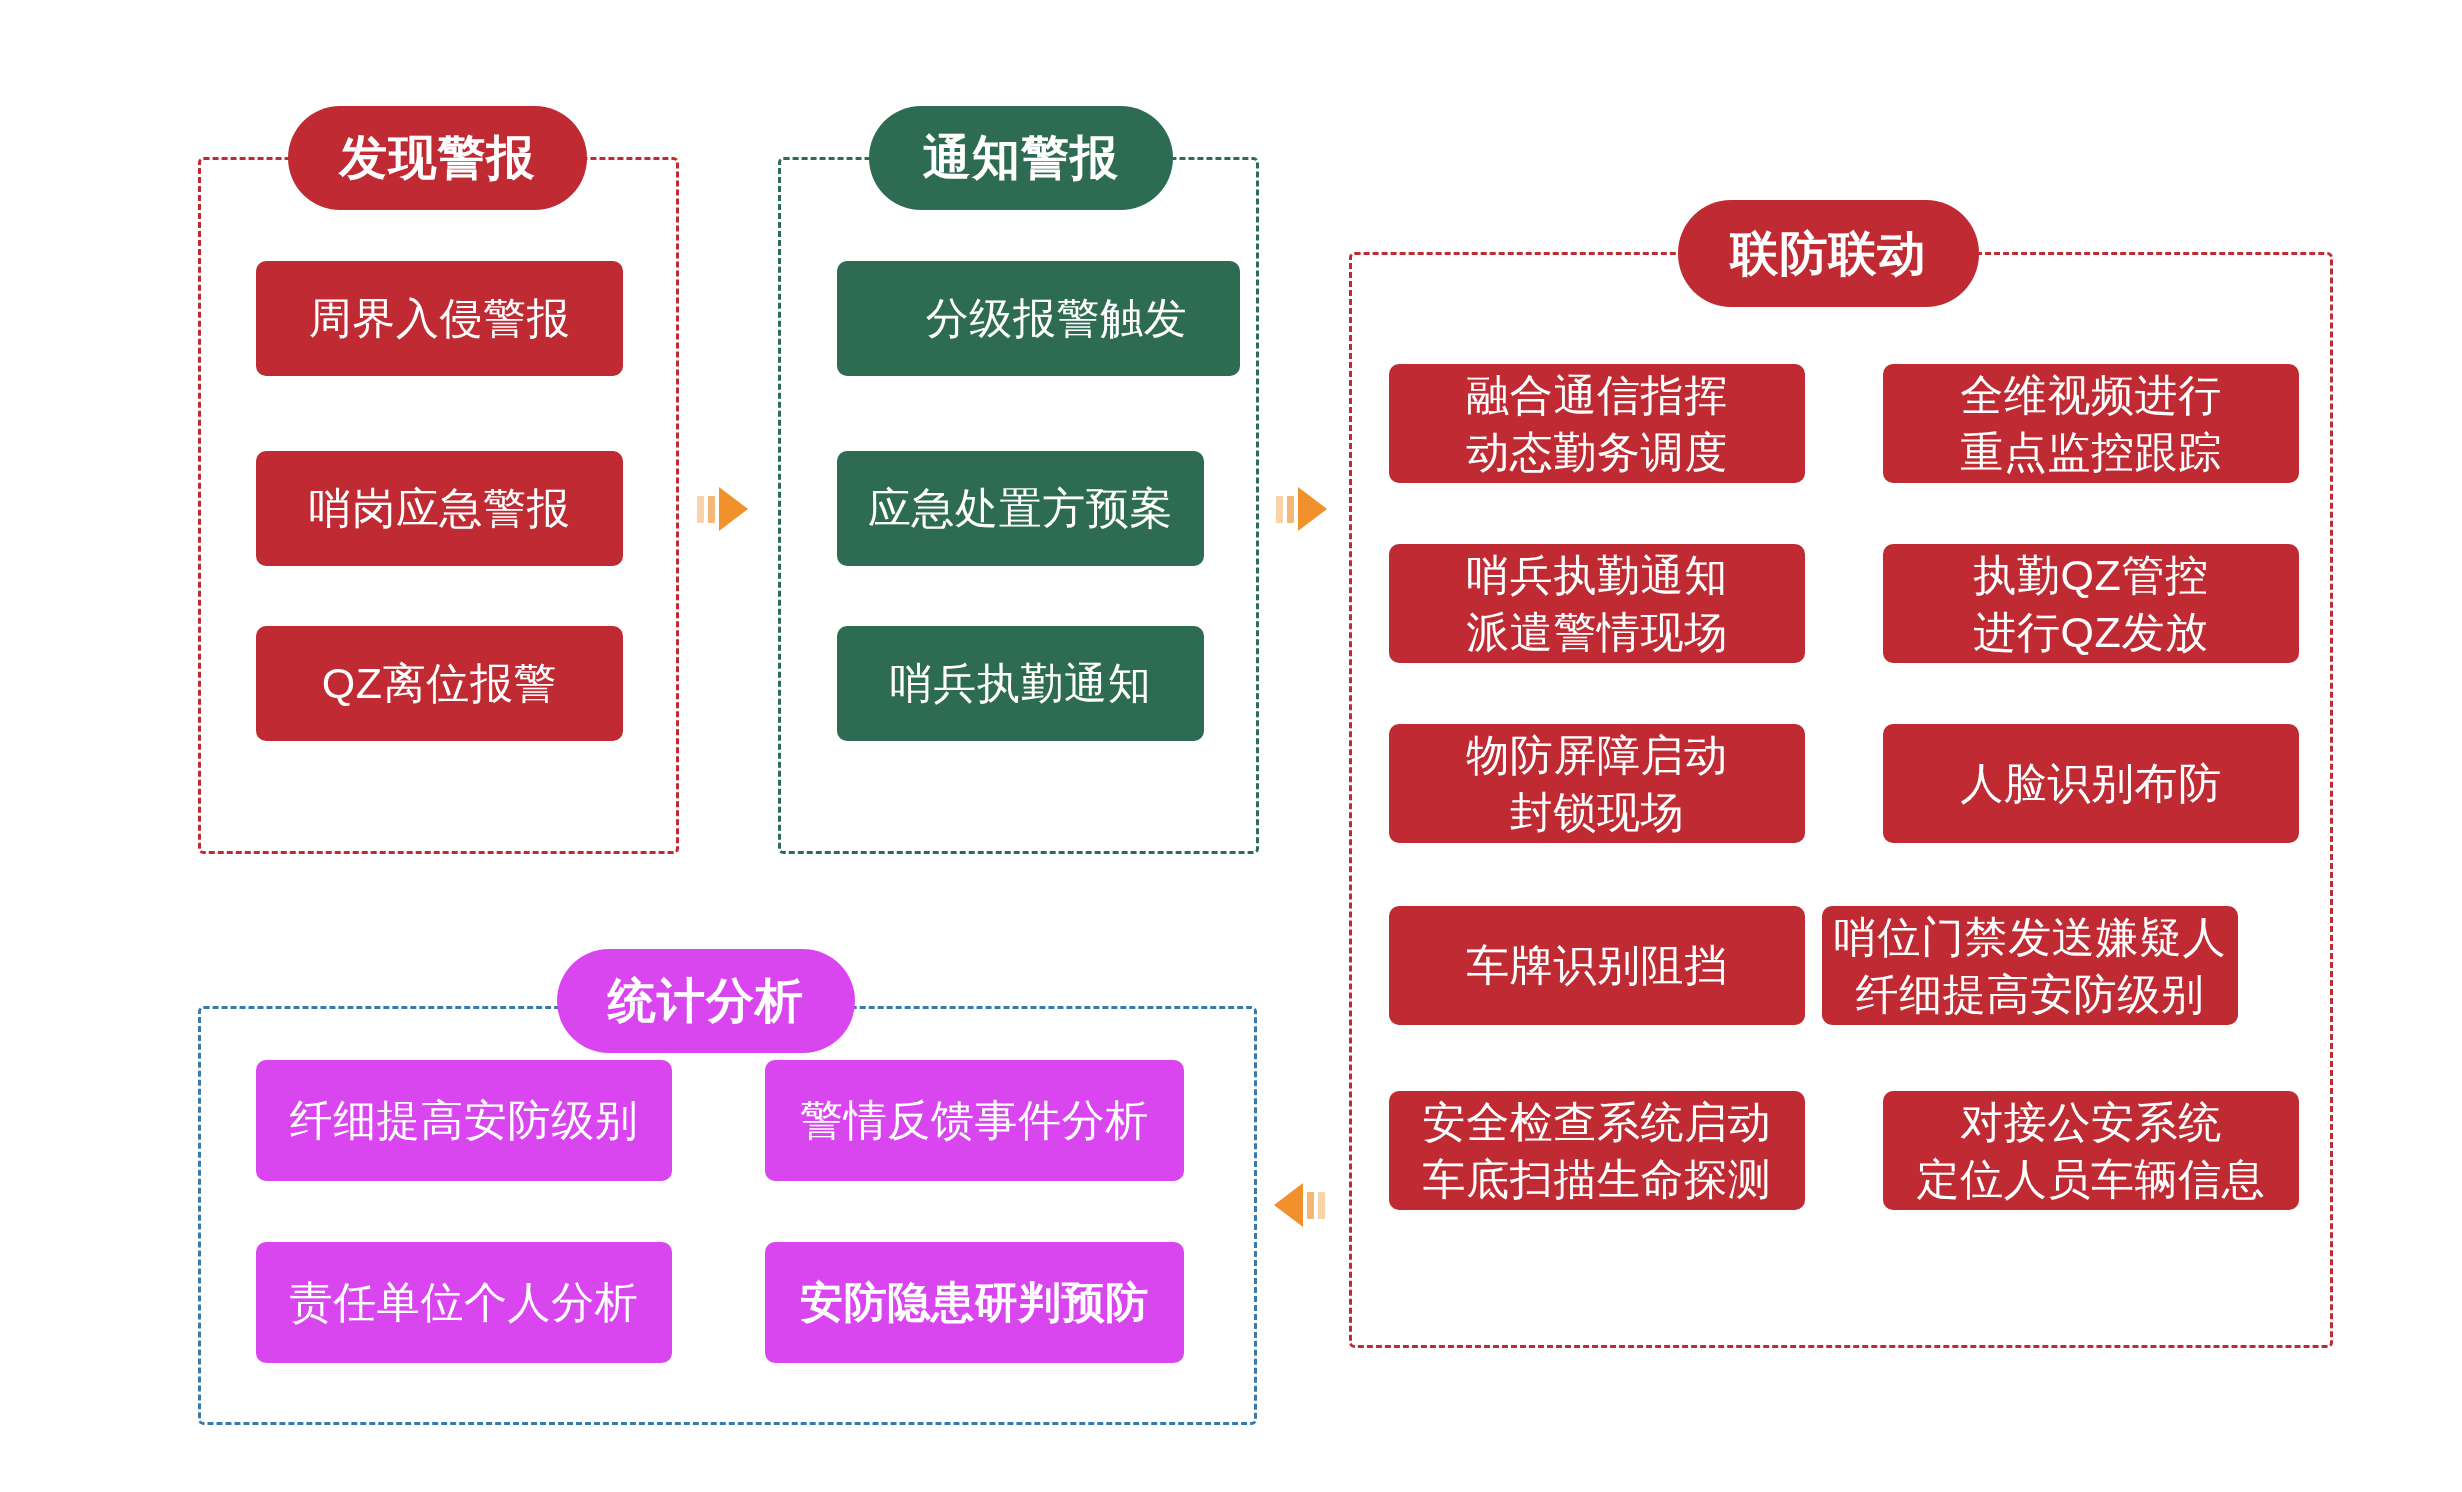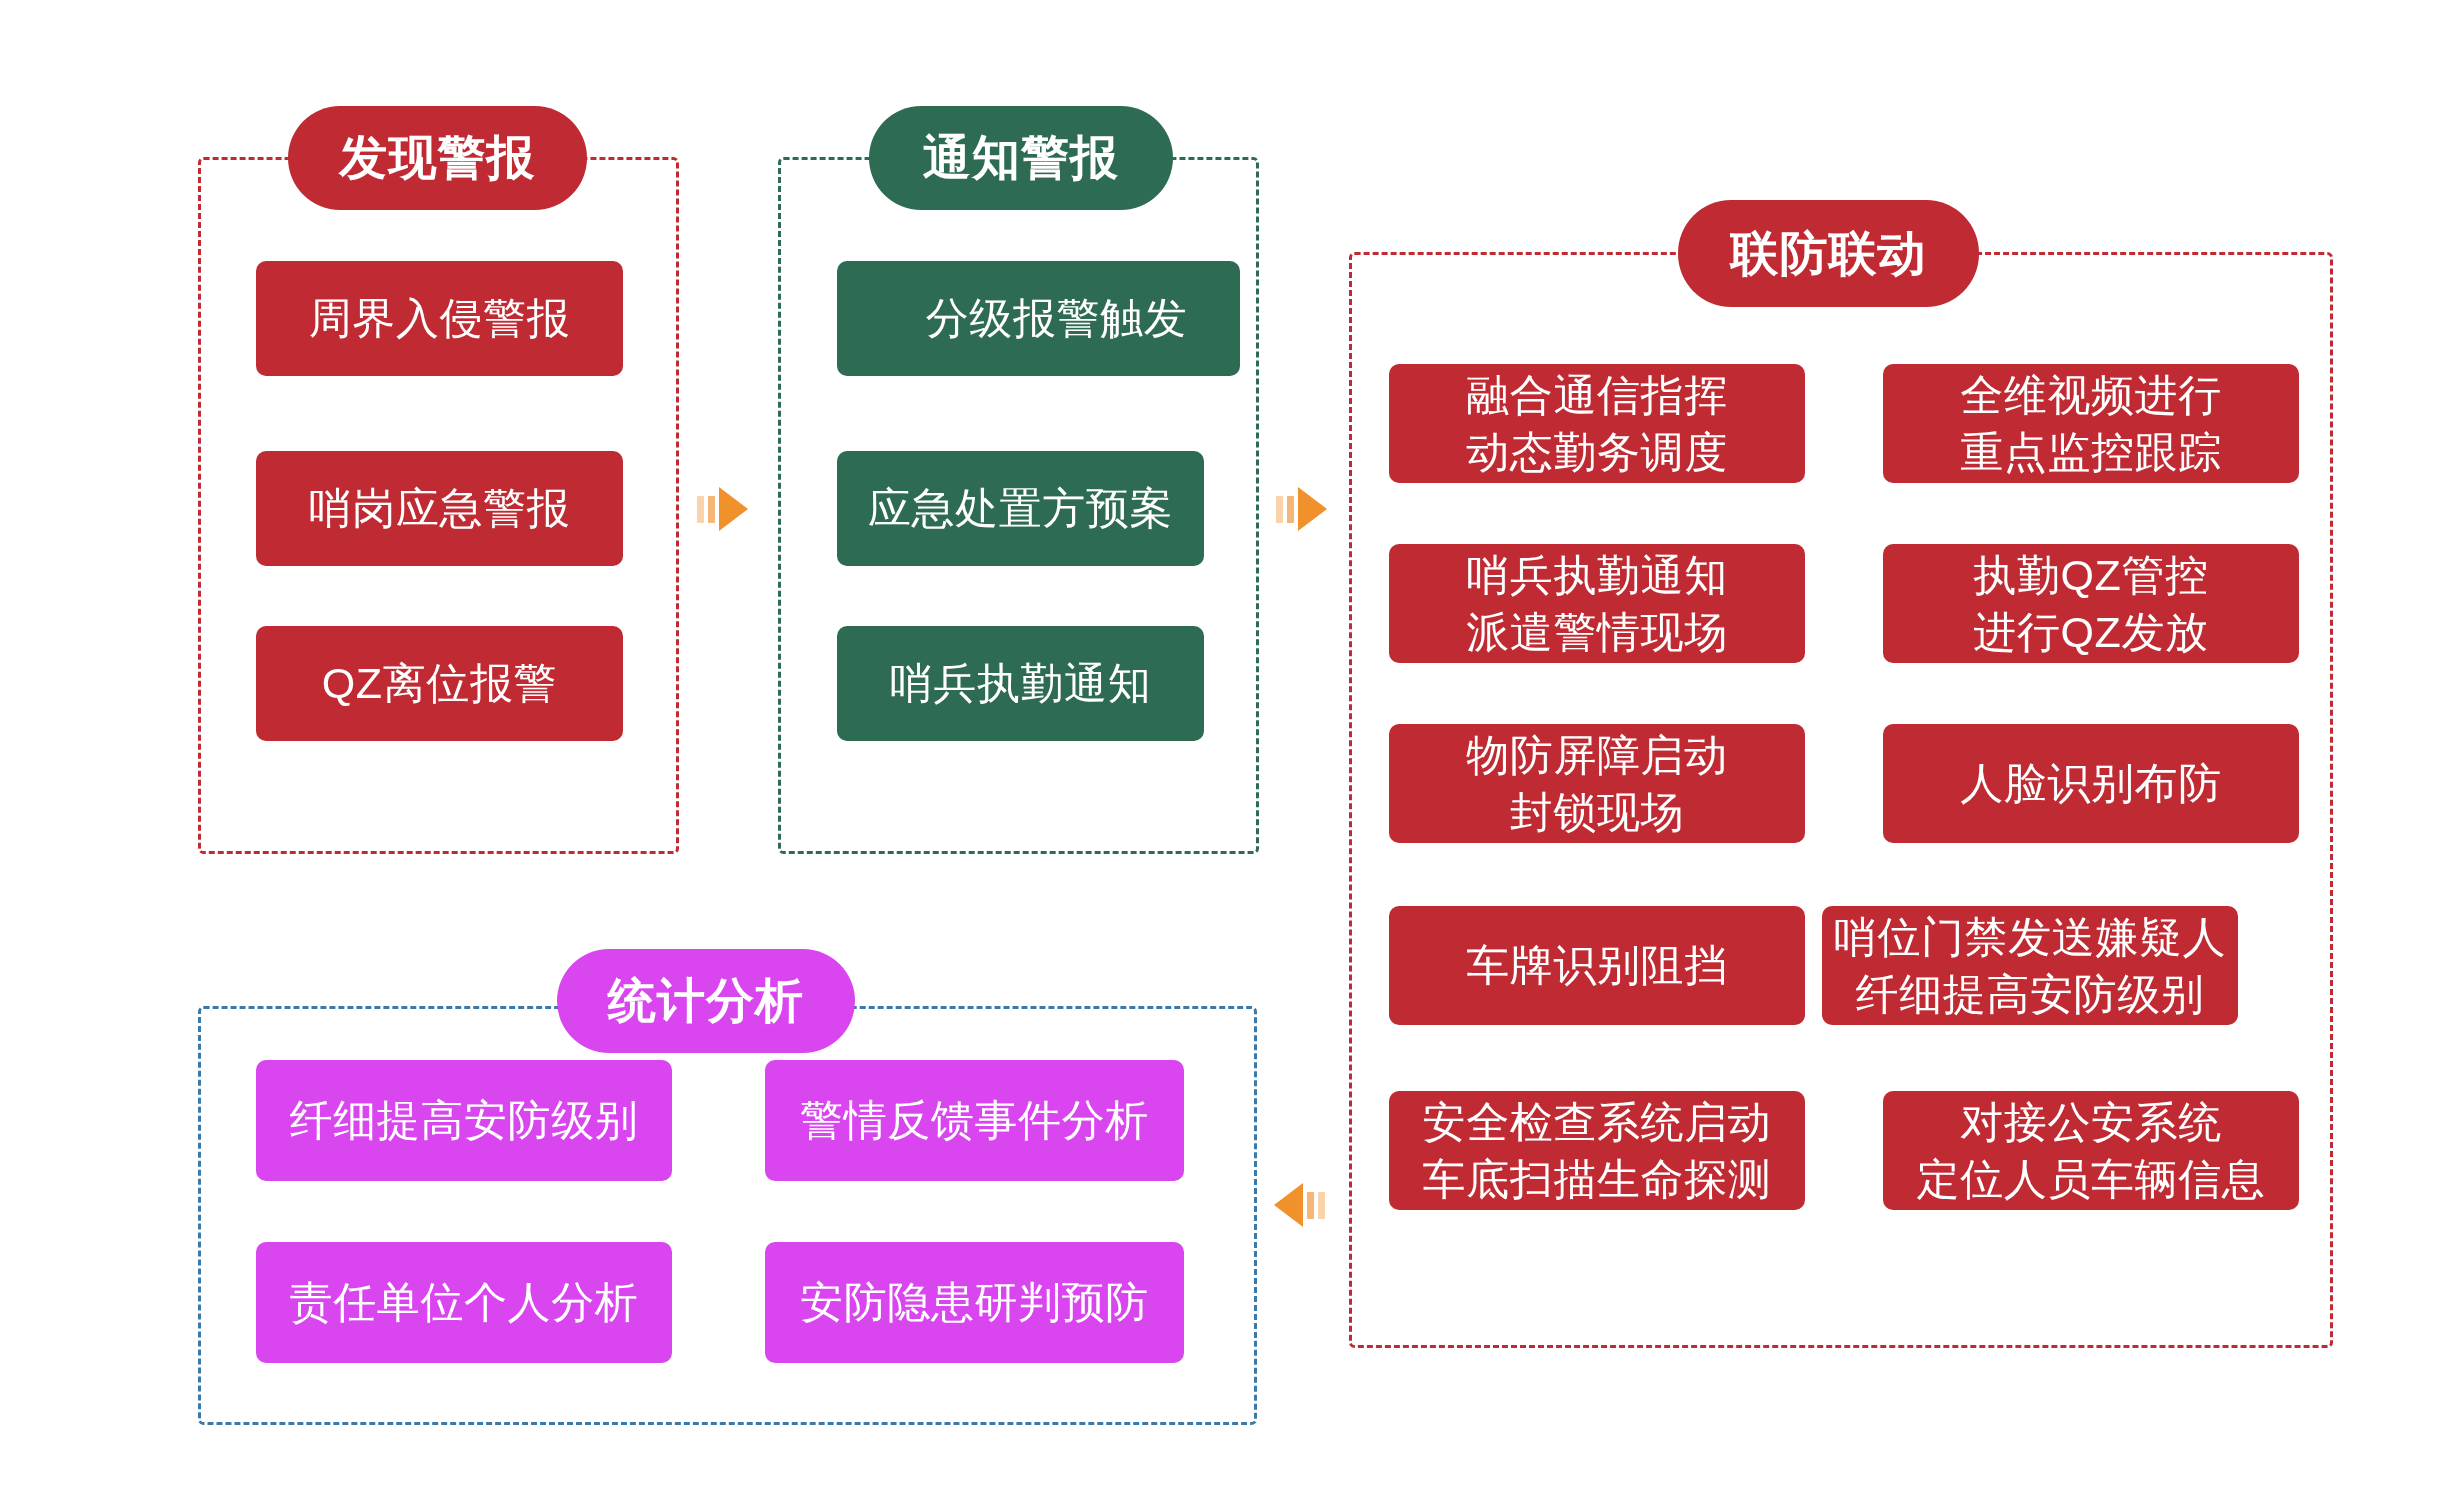--- a/index.html
+++ b/index.html
@@ -118,21 +118,21 @@
   <div class="node bg-red" style="left:1389px; top:1091px; width:416px; height:119px;">安全检查系统启动
 车底扫描生命探测</div>
   <div class="node bg-red" style="left:1883px; top:1091px; width:416px; height:119px;">对接公安系统
 定位人员车辆信息</div>
 
   <div class="frame blue" style="left:198px; top:1006px; width:1059px; height:419px;"></div>
   <div class="pill bg-blue" style="left:557px; top:949px; width:298px; height:104px;">统计分析</div>
   <div class="node bg-blue" style="left:256px; top:1060px; width:416px; height:121px;">纤细提高安防级别</div>
   <div class="node bg-blue" style="left:765px; top:1060px; width:419px; height:121px;">警情反馈事件分析</div>
   <div class="node bg-blue" style="left:256px; top:1242px; width:416px; height:121px;">责任单位个人分析</div>
-  <div class="node bg-blue" style="left:765px; top:1242px; width:419px; height:121px;">安防隐患研判预防</div>
+  <div class="node bg-blue" style="left:765px; top:1242px; width:419px; height:121px;font-weight:bold;">安防隐患研判预防</div>
 
   <div class="arrow" style="left:697px; top:487px; width:52px; height:44px;">
     <span class="stripe s1"></span>
     <span class="stripe s2"></span>
     <span class="tri"></span>
   </div>
   <div class="arrow" style="left:1276px; top:487px; width:52px; height:44px;">
     <span class="stripe s1"></span>
     <span class="stripe s2"></span>
     <span class="tri"></span>

